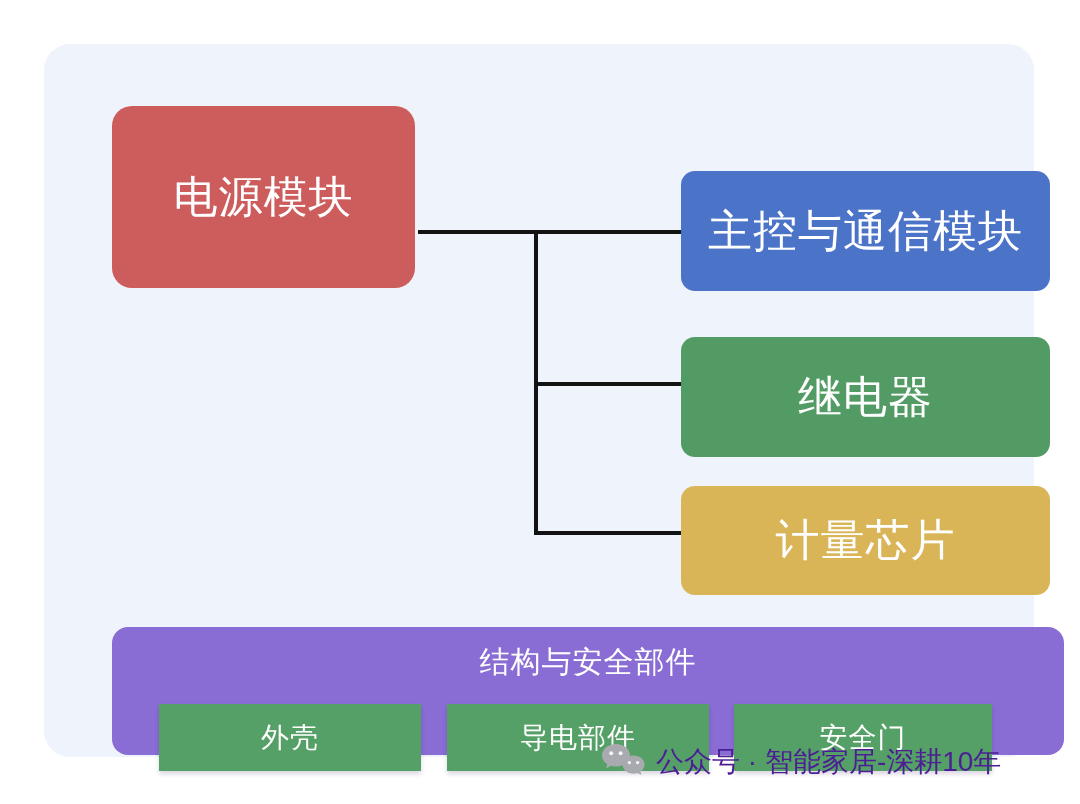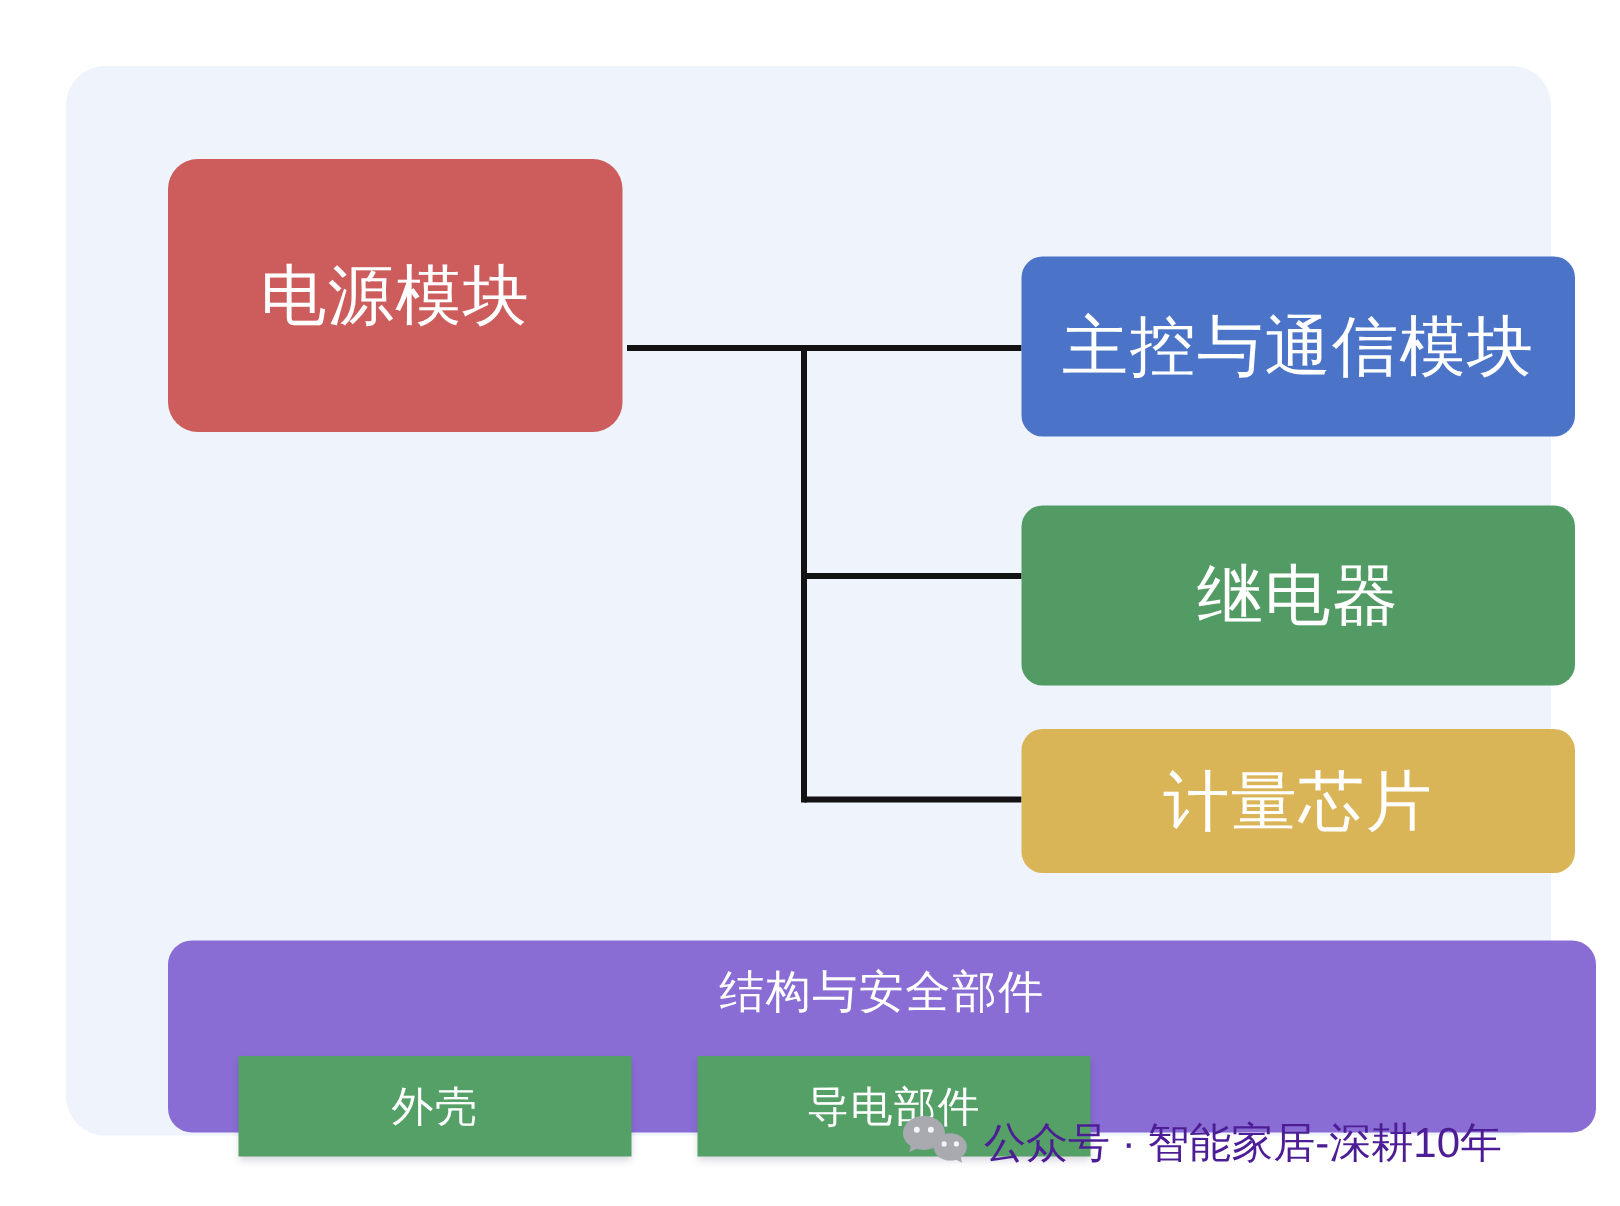--- a/index.html
+++ b/index.html
@@ -53,21 +53,21 @@
     height: 120px;
     background: #4b73c7;
   }
   .node-relay {
     top: 293px;
     height: 120px;
     background: #539b64;
   }
   .node-metering {
     top: 442px;
-    height: 96px;
+    height: 109px;
     background: #d9b557;
   }
   .connector {
     position: absolute;
     background: #121212;
   }
   .conn-a { left: 374px; top: 186px; width: 263px; height: 4px; }
   .conn-v { left: 490px; top: 186px; width: 4px;  height: 305px; }
   .conn-b { left: 492px; top: 338px; width: 145px; height: 4px; }
   .conn-c { left: 492px; top: 487px; width: 145px; height: 4px; }
@@ -100,21 +100,21 @@
     border-radius: 0;
     display: flex;
     align-items: center;
     justify-content: center;
     color: #ffffff;
     font-size: 28px;
     letter-spacing: 1px;
     box-shadow: 0 3px 5px rgba(40, 20, 80, 0.18);
   }
   .sub-shell      { left: 47px;  width: 262px; }
-  .sub-conductive { left: 353px; width: 262px; }
+  .sub-conductive { left: 335px; width: 262px; }
   .sub-safedoor   { left: 622px; width: 258px; }
 
   .watermark {
     position: absolute;
     left: 601px;
     top: 742px;
     height: 40px;
     display: flex;
     align-items: center;
     gap: 9px;
@@ -152,20 +152,23 @@
     </div>
 
     <div class="group">
       <div class="group-title">结构与安全部件</div>
       <div class="sub-node sub-shell">
         <span>外壳</span>
       </div>
       <div class="sub-node sub-conductive">
         <span>导电部件</span>
       </div>
+      <div class="sub-node sub-safedoor">
+        <span>安全门</span>
+      </div>
     </div>
 
   </div>
 
   <div class="watermark">
     <span class="wechat-icon">
       <svg width="46" height="38" viewBox="0 0 46 38" xmlns="http://www.w3.org/2000/svg">
         <g fill="#a9aaaf">
           <path d="M15 1 C7 1 1 6 1 12.4 C1 16 3 19 6.2 21 L5.2 25.2 L10 22.8 C11.6 23.3 13.2 23.6 15 23.6 C22.8 23.6 29 18.6 29 12.4 C29 6 22.8 1 15 1 Z"></path>
           <path d="M32.5 12.5 C26.3 12.5 21.5 16.5 21.5 21.6 C21.5 26.7 26.3 30.7 32.5 30.7 C33.9 30.7 35.2 30.5 36.4 30.1 L40.4 32.1 L39.5 28.6 C42 27 43.6 24.4 43.6 21.6 C43.6 16.5 38.7 12.5 32.5 12.5 Z"></path>

